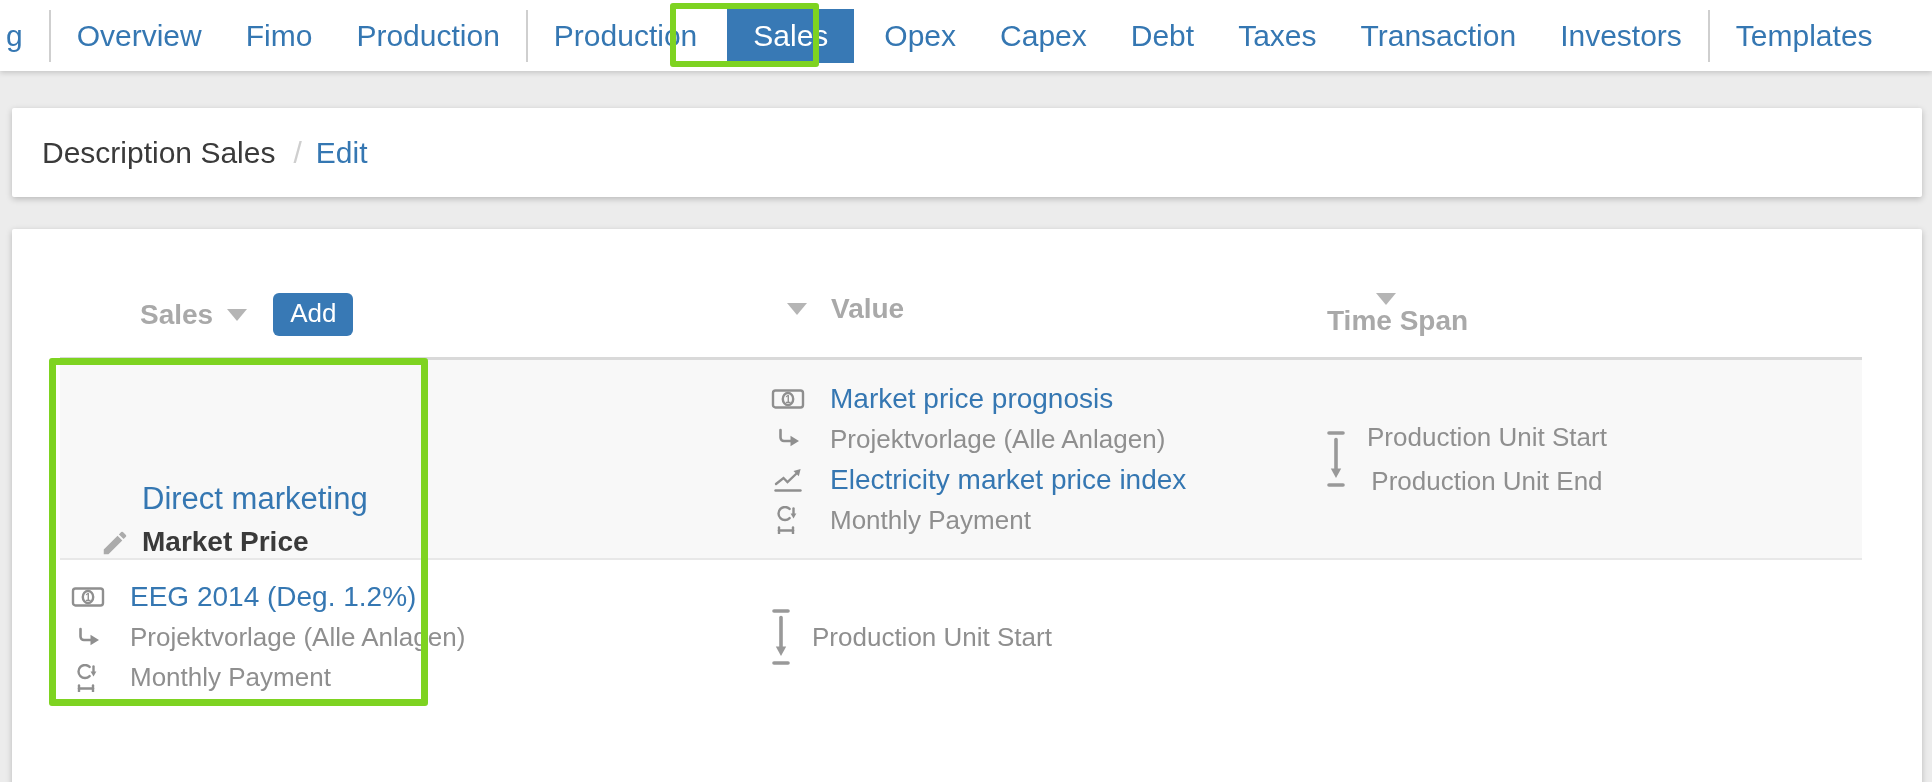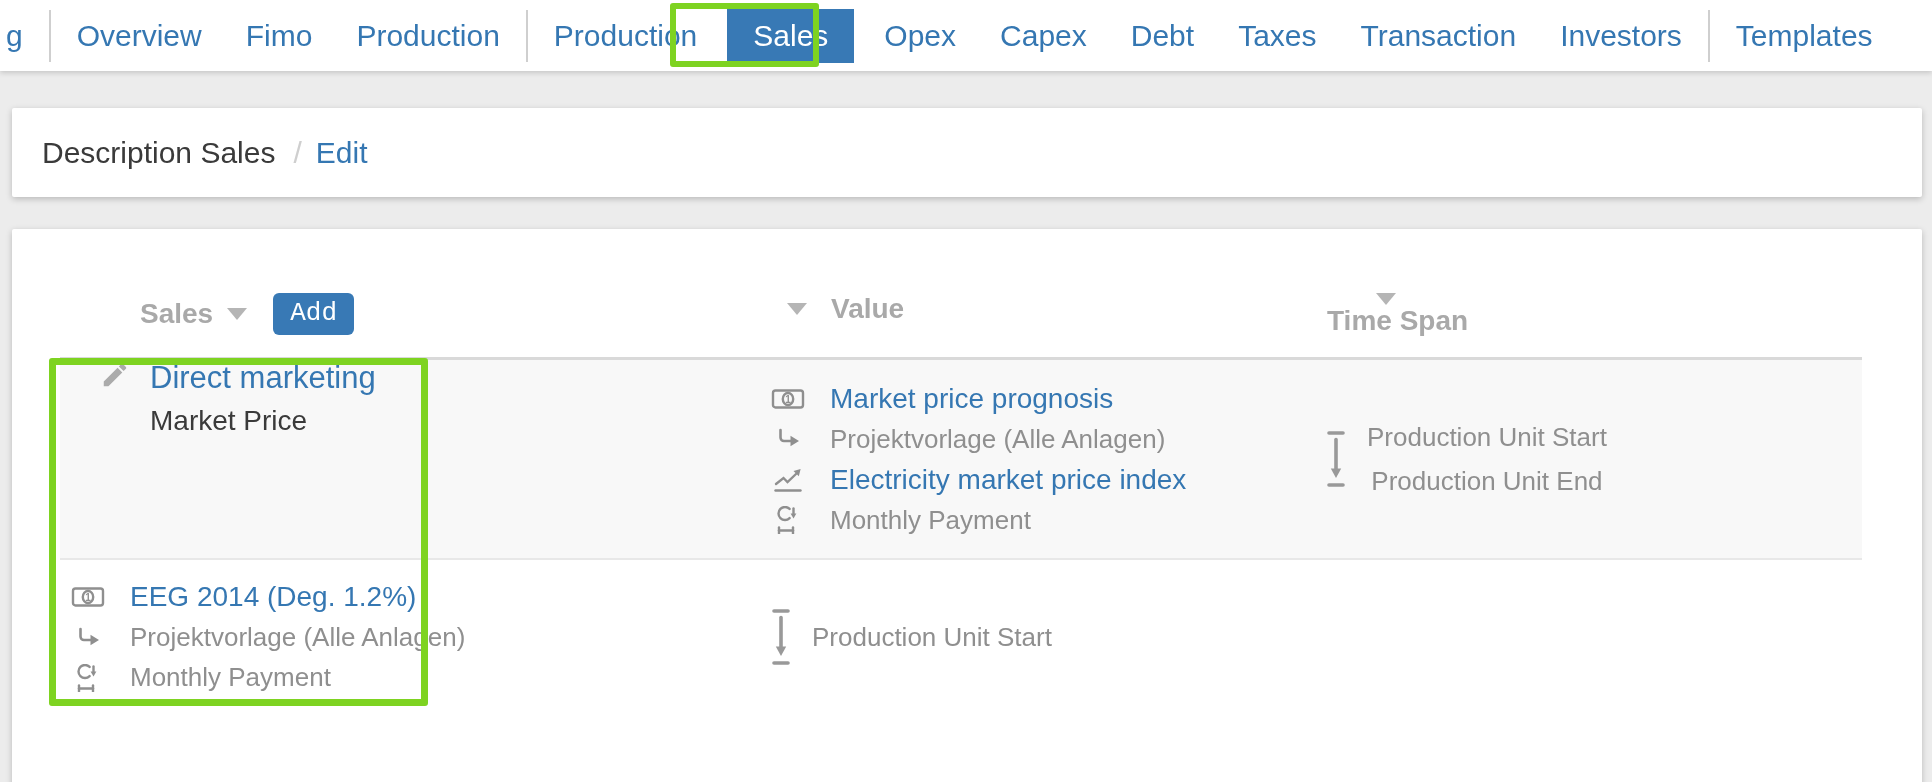--- a/index.html
+++ b/index.html
@@ -45,33 +45,33 @@
   .th-label { color:var(--hdr-gray,#a9a9a9); font-size:28px; font-weight:bold; cursor:pointer; }
   .tri {
     width:0; height:0;
     border-left:10px solid transparent; border-right:10px solid transparent;
     border-top:12px solid #b5b5b5; flex:0 0 auto;
   }
   .th-sales .tri { margin-left:14px; }
   .th-value .tri, .th-time .tri { margin-right:24px; }
   .add-btn {
     margin-left:26px; background:var(--tab-bg,#3879b5); color:#fff;
-    font-family:Liberation Mono, monospace; font-size:26px; border:none; border-radius:6px;
+    font-family:Liberation Sans, sans-serif; font-size:26px; border:none; border-radius:6px;
     padding:5px 17px 7px; cursor:pointer;
   }
   
   .tbody { position:absolute; top:128px; left:48px; right:60px; border-top:3px solid #d9d9d9; }
   .t-row { display:grid; grid-template-columns:700px 555px 1fr; }
   .t-row.striped { background:var(--stripe,#f8f8f8); border-bottom:2px solid #e8e8e8; height:200px; }
   .t-row.plain { background:#fff; height:226px; padding-bottom:72px; }
   .cell { display:flex; }
   
-  .c1 { align-items:flex-start; padding-left:40px; gap:20px; }
+  .c1 { align-items:flex-end; padding-left:40px; gap:12px; }
   .row-title { color:var(--accent,#3577b2); font-size:31px; cursor:pointer; text-decoration:none; display:block; }
-  .row-sub { color:var(--dark,#3a3a3a); font-size:28px; margin-top:9px; }
+  .row-sub { color:var(--dark,#3a3a3a); font-size:28px; margin-top:9px;font-weight:bold; }
   .pencil { cursor:pointer; line-height:0; }
   
   .c2 { flex-direction:column; justify-content:center; gap:9px; padding-left:8px; }
   .vline { display:flex; align-items:center; }
   .vicon { width:40px; display:flex; justify-content:center; margin-right:22px; line-height:0; flex:0 0 auto; }
   .vtext { font-size:26px; color:var(--gray,#8f8f8f); text-decoration:none; }
   .vtext.link { color:var(--accent,#3577b2); font-size:28px; cursor:pointer; }
   
   .c3 { align-items:center; padding-left:11px;text-align:center; }
   .tsicon { margin-right:21px; line-height:0; flex:0 0 auto; }

